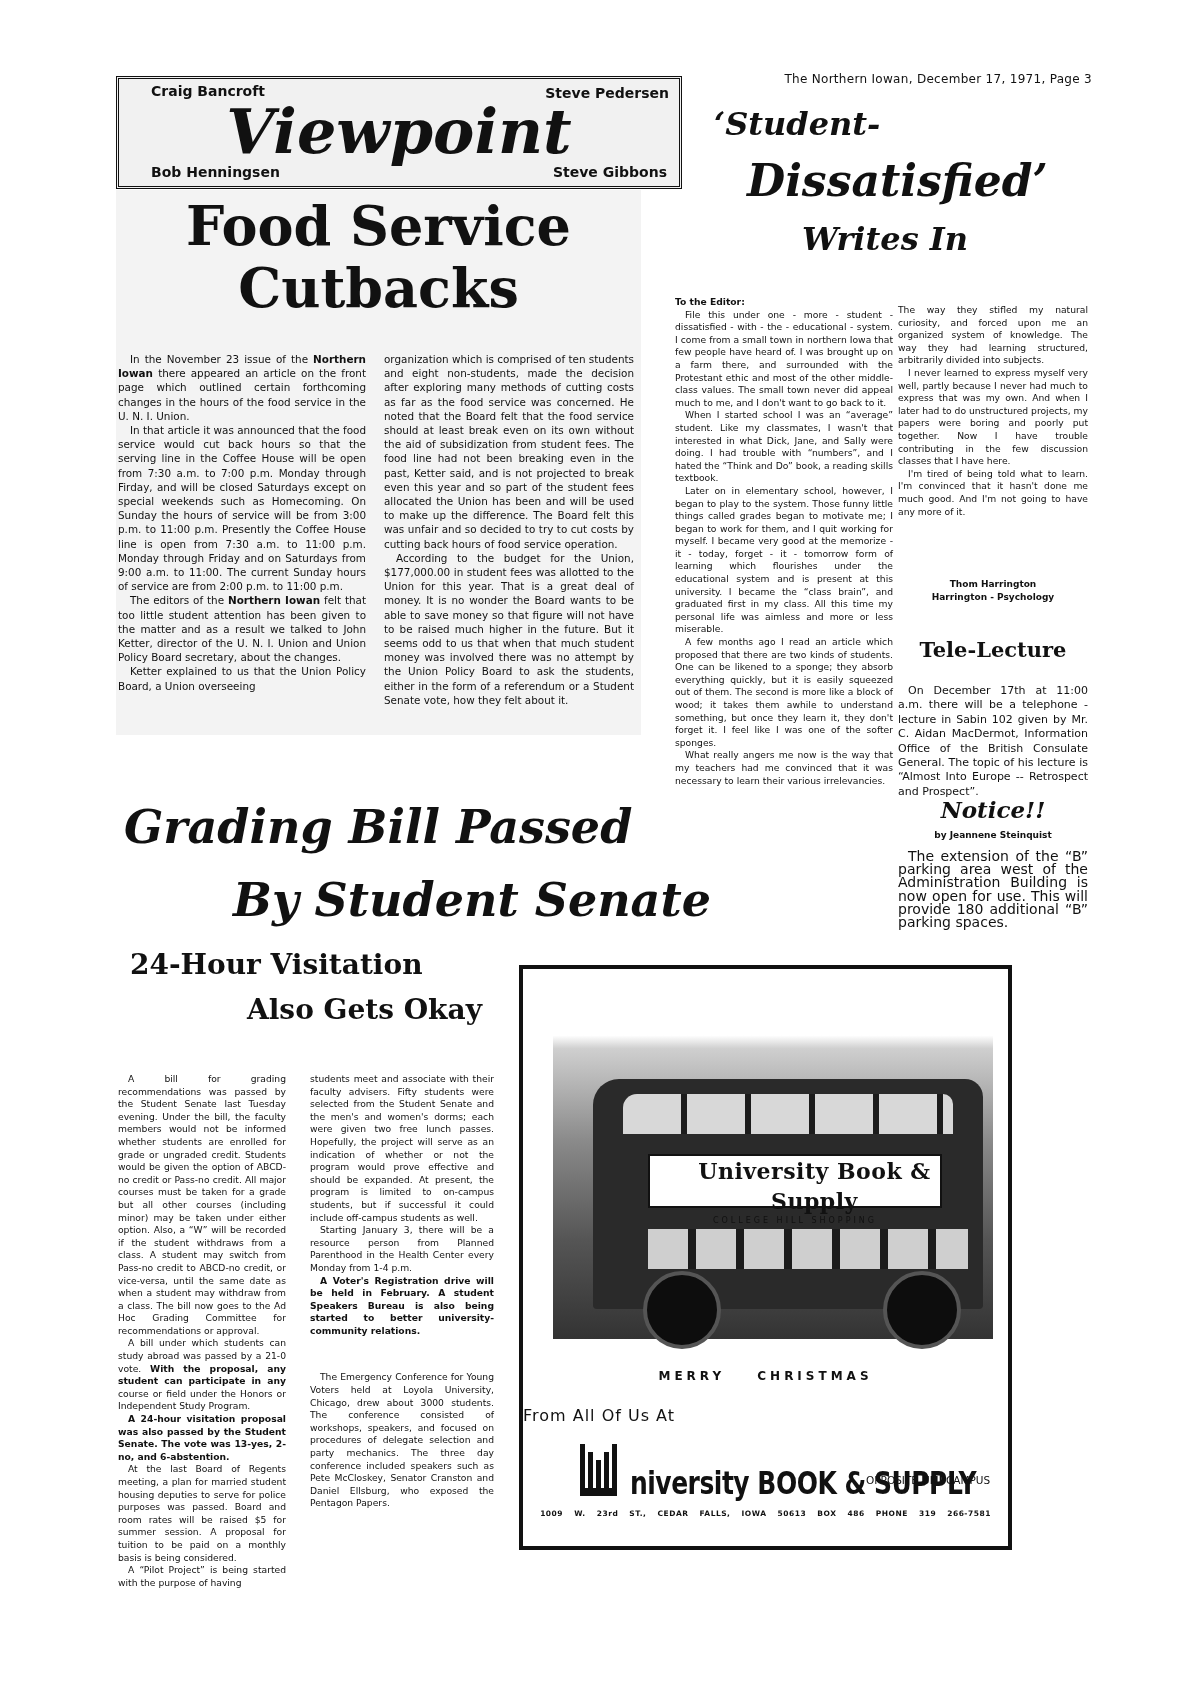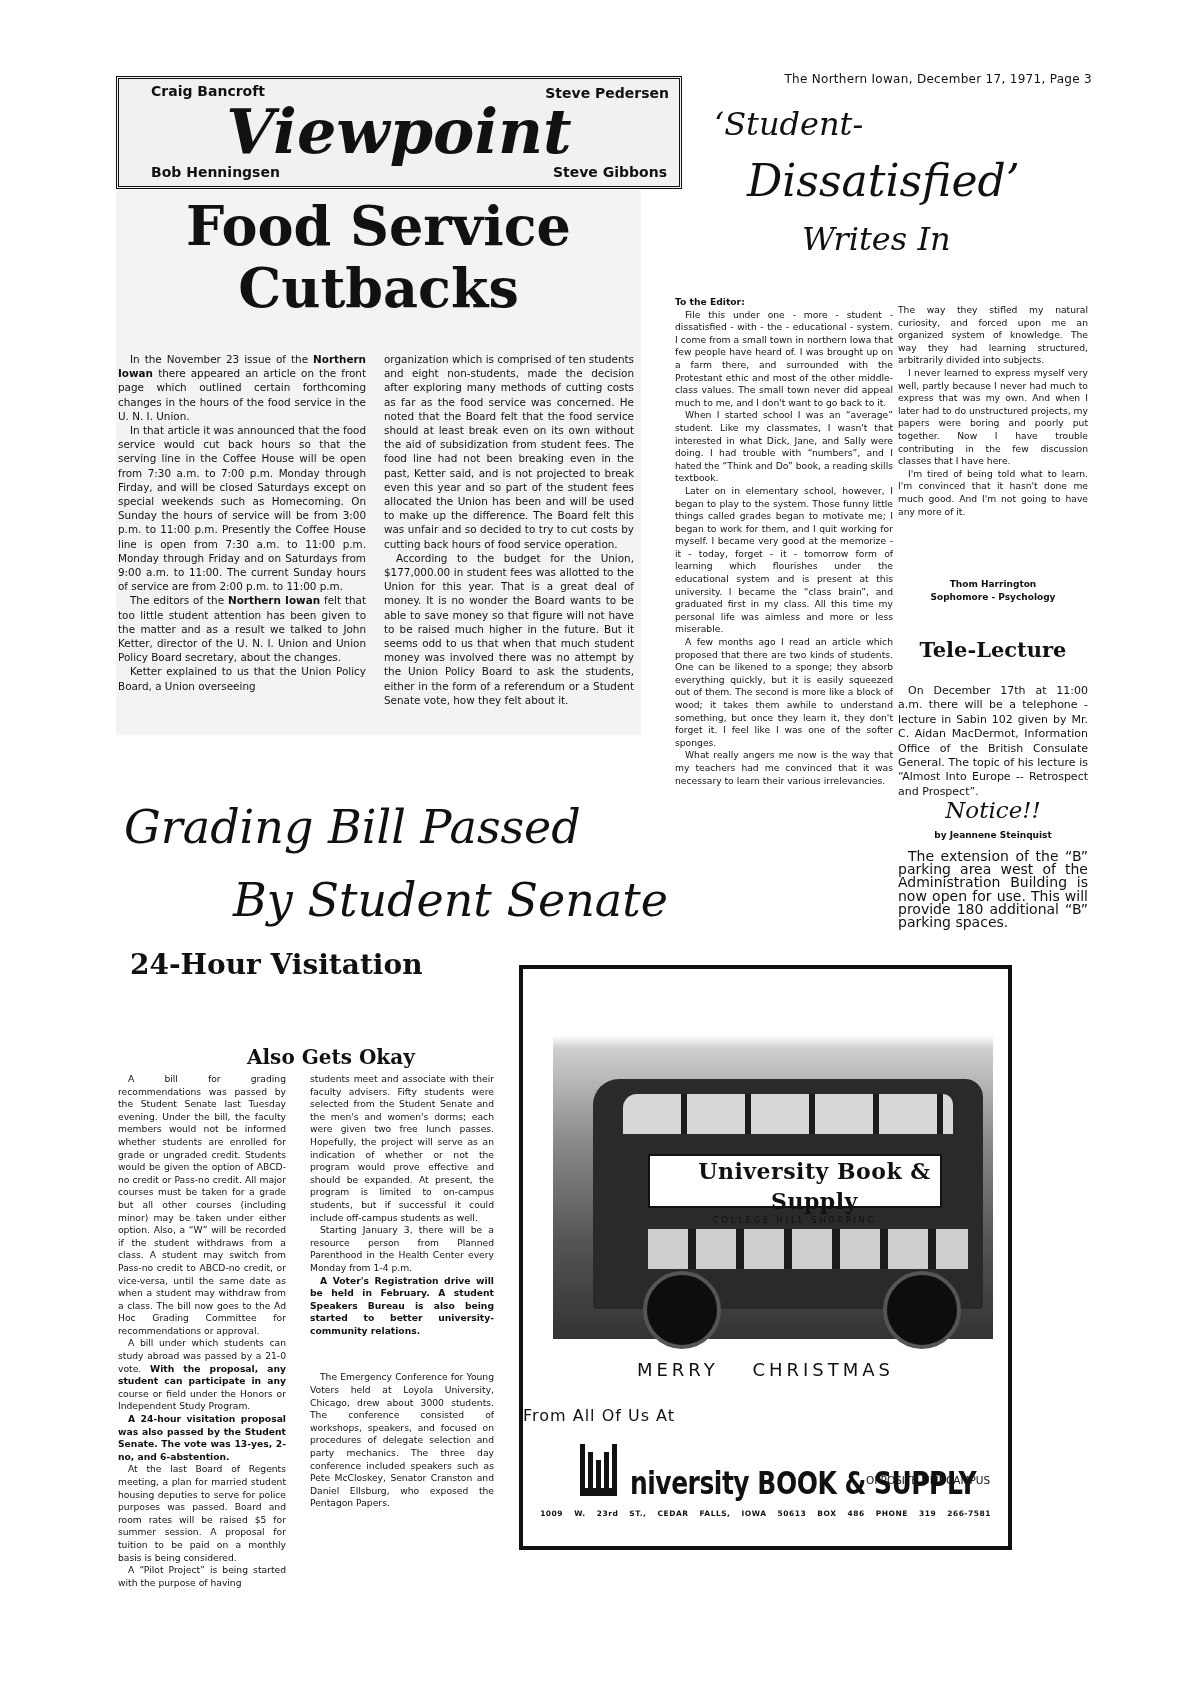--- a/index.html
+++ b/index.html
@@ -3,41 +3,41 @@
 <meta charset="utf-8">
 <style>
   html, body { margin: 0; padding: 0; background: #ffffff; }
   body { width: 1200px; height: 1700px; position: relative; overflow: hidden; color: #111; font-family: "DejaVu Sans", sans-serif; }
   .abs { position: absolute; }
   .folio { right: 108px; top: 72px; font-size: 12px; letter-spacing: 0.3px; font-family: "DejaVu Sans", sans-serif; }
   .vp-box { left: 116px; top: 76px; width: 566px; height: 113px; border: 3px double #111; box-sizing: border-box; background: #f1f1f1; }
   .vp-name { font-family: "DejaVu Sans", sans-serif; font-weight: bold; font-size: 14px; position: absolute; margin-left: 24px; }
   .vp-title { position: absolute; left: 0; right: 0; top: 18px; text-align: center; font-family: "DejaVu Serif", serif; font-style: italic; font-weight: bold; font-size: 62px; line-height: 70px; }
   .head-serif { font-family: "DejaVu Serif", serif; font-weight: bold; text-align: center; }
-  .head-italic { font-family: "DejaVu Serif", serif; font-weight: normal; font-style: italic; }
+  .head-italic { font-family: "DejaVu Serif", serif; font-weight: bold; font-style: italic; }
   .col { font-family: "DejaVu Sans", sans-serif; font-size: 10.4px; line-height: 14.2px; text-align: justify; }
   .col p { margin: 0; text-indent: 12px; }
   .col p.noindent { text-indent: 0; }
   .col .bold { font-weight: bold; }
   .col-sm { font-family: "DejaVu Sans", sans-serif; font-size: 9.2px; line-height: 12.6px; text-align: justify; }
   .col-sm p { margin: 0; text-indent: 10px; }
   .col-sm p.noindent { text-indent: 0; }
   .col-sm .bold { font-weight: bold; }
   .sig { text-align: center; font-weight: bold; font-size: 9px; line-height: 13px; font-family: "DejaVu Sans", sans-serif; }
   .speckle { background: #f3f3f3; }
   .ad { left: 519px; top: 965px; width: 493px; height: 585px; border: 4px solid #111; box-sizing: border-box; background: #fff; }
   .bus-photo { position: absolute; left: 30px; top: 40px; width: 440px; height: 330px; background: linear-gradient(180deg, #fff 0%, #fff 8%, #cfcfcf 12%, #8a8a8a 40%, #555 70%, #333 100%); }
   .bus-body { position: absolute; left: 40px; top: 70px; width: 390px; height: 230px; background: #2a2a2a; border-radius: 26px 18px 4px 4px; }
   .bus-windows-top { position: absolute; left: 70px; top: 85px; width: 330px; height: 40px; background: repeating-linear-gradient(90deg, #d8d8d8 0 58px, #1c1c1c 58px 64px); border-radius: 14px 10px 0 0; }
   .bus-banner { position: absolute; left: 95px; top: 145px; width: 290px; height: 50px; background: #fff; border: 2px solid #111; text-align: center; }
   .bus-banner .b1 { font-family: "DejaVu Serif", serif; font-weight: bold; font-size: 22px; line-height: 30px; letter-spacing: 0.5px; padding-left: 39px; }
   .bus-banner .b2 { font-family: "DejaVu Sans", sans-serif; font-size: 8px; letter-spacing: 3px; line-height: 10px; }
   .bus-windows-bot { position: absolute; left: 95px; top: 220px; width: 320px; height: 40px; background: repeating-linear-gradient(90deg, #cfcfcf 0 40px, #1c1c1c 40px 48px); }
   .bus-wheel { position: absolute; width: 70px; height: 70px; border-radius: 50%; background: #0d0d0d; border: 4px solid #555; top: 262px; }
-  .merry { position: absolute; left: 0; right: 0; top: 390px; text-align: center; font-family: "DejaVu Sans", sans-serif; font-weight: normal; font-size: 18px; letter-spacing: 4px; word-spacing: 24px; }
+  .merry { position: absolute; left: 0; right: 0; top: 400px; text-align: center; font-family: "DejaVu Sans", sans-serif; font-weight: bold; font-size: 12px; letter-spacing: 4px; word-spacing: 24px; }
   .from { position: absolute; left: 0; right: 0; top: 437px; text-align: left; font-family: "DejaVu Sans", sans-serif; font-size: 16px; letter-spacing: 1px; }
   .logo-row { position: absolute; left: 55px; top: 475px; height: 52px; width: 420px; }
   .logo-u { position: absolute; left: 0; top: 0; width: 48px; height: 52px; }
   .logo-text { position: absolute; left: 52px; top: 20px; font-family: "DejaVu Sans", sans-serif; font-weight: bold; font-size: 25px; letter-spacing: -0.5px; transform: scaleY(1.3); transform-origin: left top; }
   .logo-opp { position: absolute; left: 288px; top: 30px; font-family: "DejaVu Sans", sans-serif; font-size: 10.5px; }
   .logo-opp b { font-weight: bold; }
   .addr { position: absolute; left: 0; right: 0; top: 540px; text-align: center; font-family: "DejaVu Sans", sans-serif; font-weight: bold; font-size: 7.5px; letter-spacing: 0.5px; word-spacing: 8px; }
 </style>
 </head>
 <body>
@@ -83,38 +83,38 @@
 </div>
 
 <div class="abs col-sm" style="left:898px; top:304px; width:190px;">
   <p class="noindent">The way they stifled my natural curiosity, and forced upon me an organized system of knowledge. The way they had learning structured, arbitrarily divided into subjects.</p>
   <p>I never learned to express myself very well, partly because I never had much to express that was my own. And when I later had to do unstructured projects, my papers were boring and poorly put together. Now I have trouble contributing in the few discussion classes that I have here.</p>
   <p>I'm tired of being told what to learn. I'm convinced that it hasn't done me much good. And I'm not going to have any more of it.</p>
 </div>
 
 <div class="abs sig" style="left:898px; top:578px; width:190px;">
   <div>Thom Harrington</div>
-  <div>Sophomore - Psychology</div>
+  <div>Harrington - Psychology</div>
 </div>
 
 <div class="abs head-serif" style="left:898px; top:636px; width:190px; font-size:21px; line-height:28px;">Tele-Lecture</div>
 <div class="abs col" style="left:898px; top:684px; width:190px; font-size:11px; line-height:14.4px;">
   <p style="text-indent:10px;">On December 17th at 11:00 a.m. there will be a telephone - lecture in Sabin 102 given by Mr. C. Aidan MacDermot, Information Office of the British Consulate General. The topic of his lecture is “Almost Into Europe -- Retrospect and Prospect”.</p>
 </div>
 
 <div class="abs head-italic" style="left:898px; top:795px; width:190px; text-align:center; font-size:23px; line-height:30px;">Notice!!</div>
 <div class="abs sig" style="left:898px; top:829px; width:190px;">by Jeannene Steinquist</div>
 <div class="abs col-sm" style="left:898px; top:850px; width:190px; font-size:14px; line-height:13.2px;">
   <p>The extension of the “B” parking area west of the Administration Building is now open for use. This will provide 180 additional “B” parking spaces.</p>
 </div>
 
 <div class="abs head-italic" style="left:124px; top:800px; font-size:46px; line-height:54px;">Grading Bill Passed</div>
 <div class="abs head-italic" style="left:233px; top:873px; font-size:46px; line-height:54px;">By Student Senate</div>
 <div class="abs head-serif" style="left:130px; top:948px; font-size:28px; line-height:34px; text-align:left;">24-Hour Visitation</div>
-<div class="abs head-serif" style="left:247px; top:1040px; font-size:20px; line-height:34px; text-align:left;">Also Gets Okay</div>
+<div class="abs head-serif" style="left:247px; top:993px; font-size:28px; line-height:34px; text-align:left;">Also Gets Okay</div>
 
 <div class="abs col-sm" style="left:118px; top:1073px; width:168px;">
   <p>A bill for grading recommendations was passed by the Student Senate last Tuesday evening. Under the bill, the faculty members would not be informed whether students are enrolled for grade or ungraded credit. Students would be given the option of ABCD-no credit or Pass-no credit. All major courses must be taken for a grade but all other courses (including minor) may be taken under either option. Also, a “W” will be recorded if the student withdraws from a class. A student may switch from Pass-no credit to ABCD-no credit, or vice-versa, until the same date as when a student may withdraw from a class. The bill now goes to the Ad Hoc Grading Committee for recommendations or approval.</p>
   <p><span>A bill under which students can study abroad was passed by a 21-0 vote. </span><span class="bold">With the proposal, any student can participate in any</span><span> course or field under the Honors or Independent Study Program.</span></p>
   <p class="bold">A 24-hour visitation proposal was also passed by the Student Senate. The vote was 13-yes, 2-no, and 6-abstention.</p>
   <p>At the last Board of Regents meeting, a plan for married student housing deputies to serve for police purposes was passed. Board and room rates will be raised $5 for summer session. A proposal for tuition to be paid on a monthly basis is being considered.</p>
   <p>A “Pilot Project” is being started with the purpose of having</p>
 </div>
 
 <div class="abs col-sm" style="left:310px; top:1073px; width:184px;">

